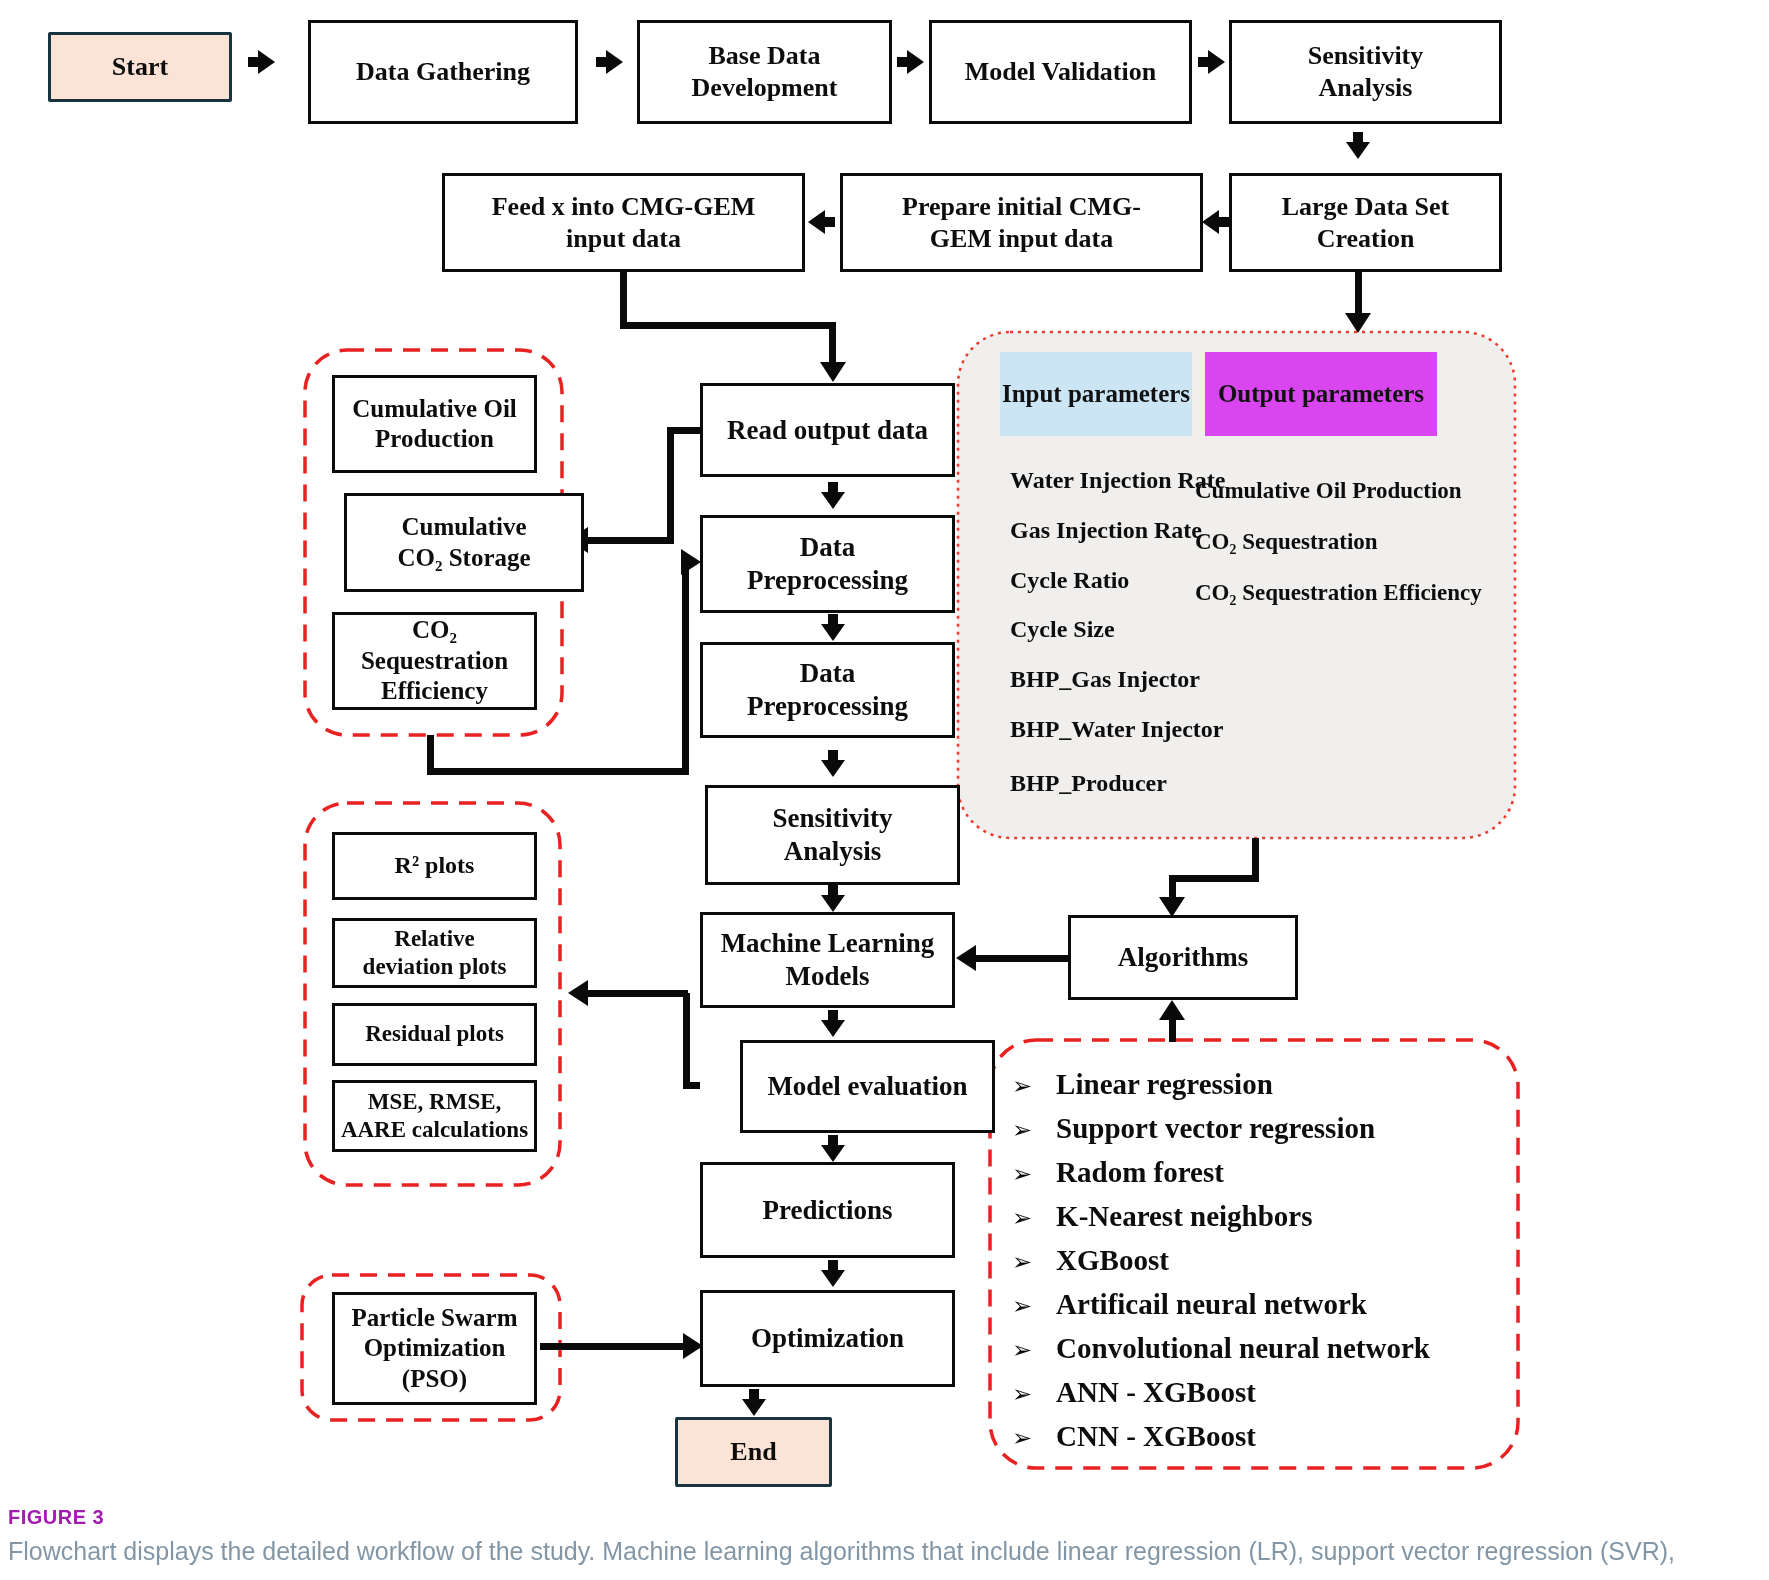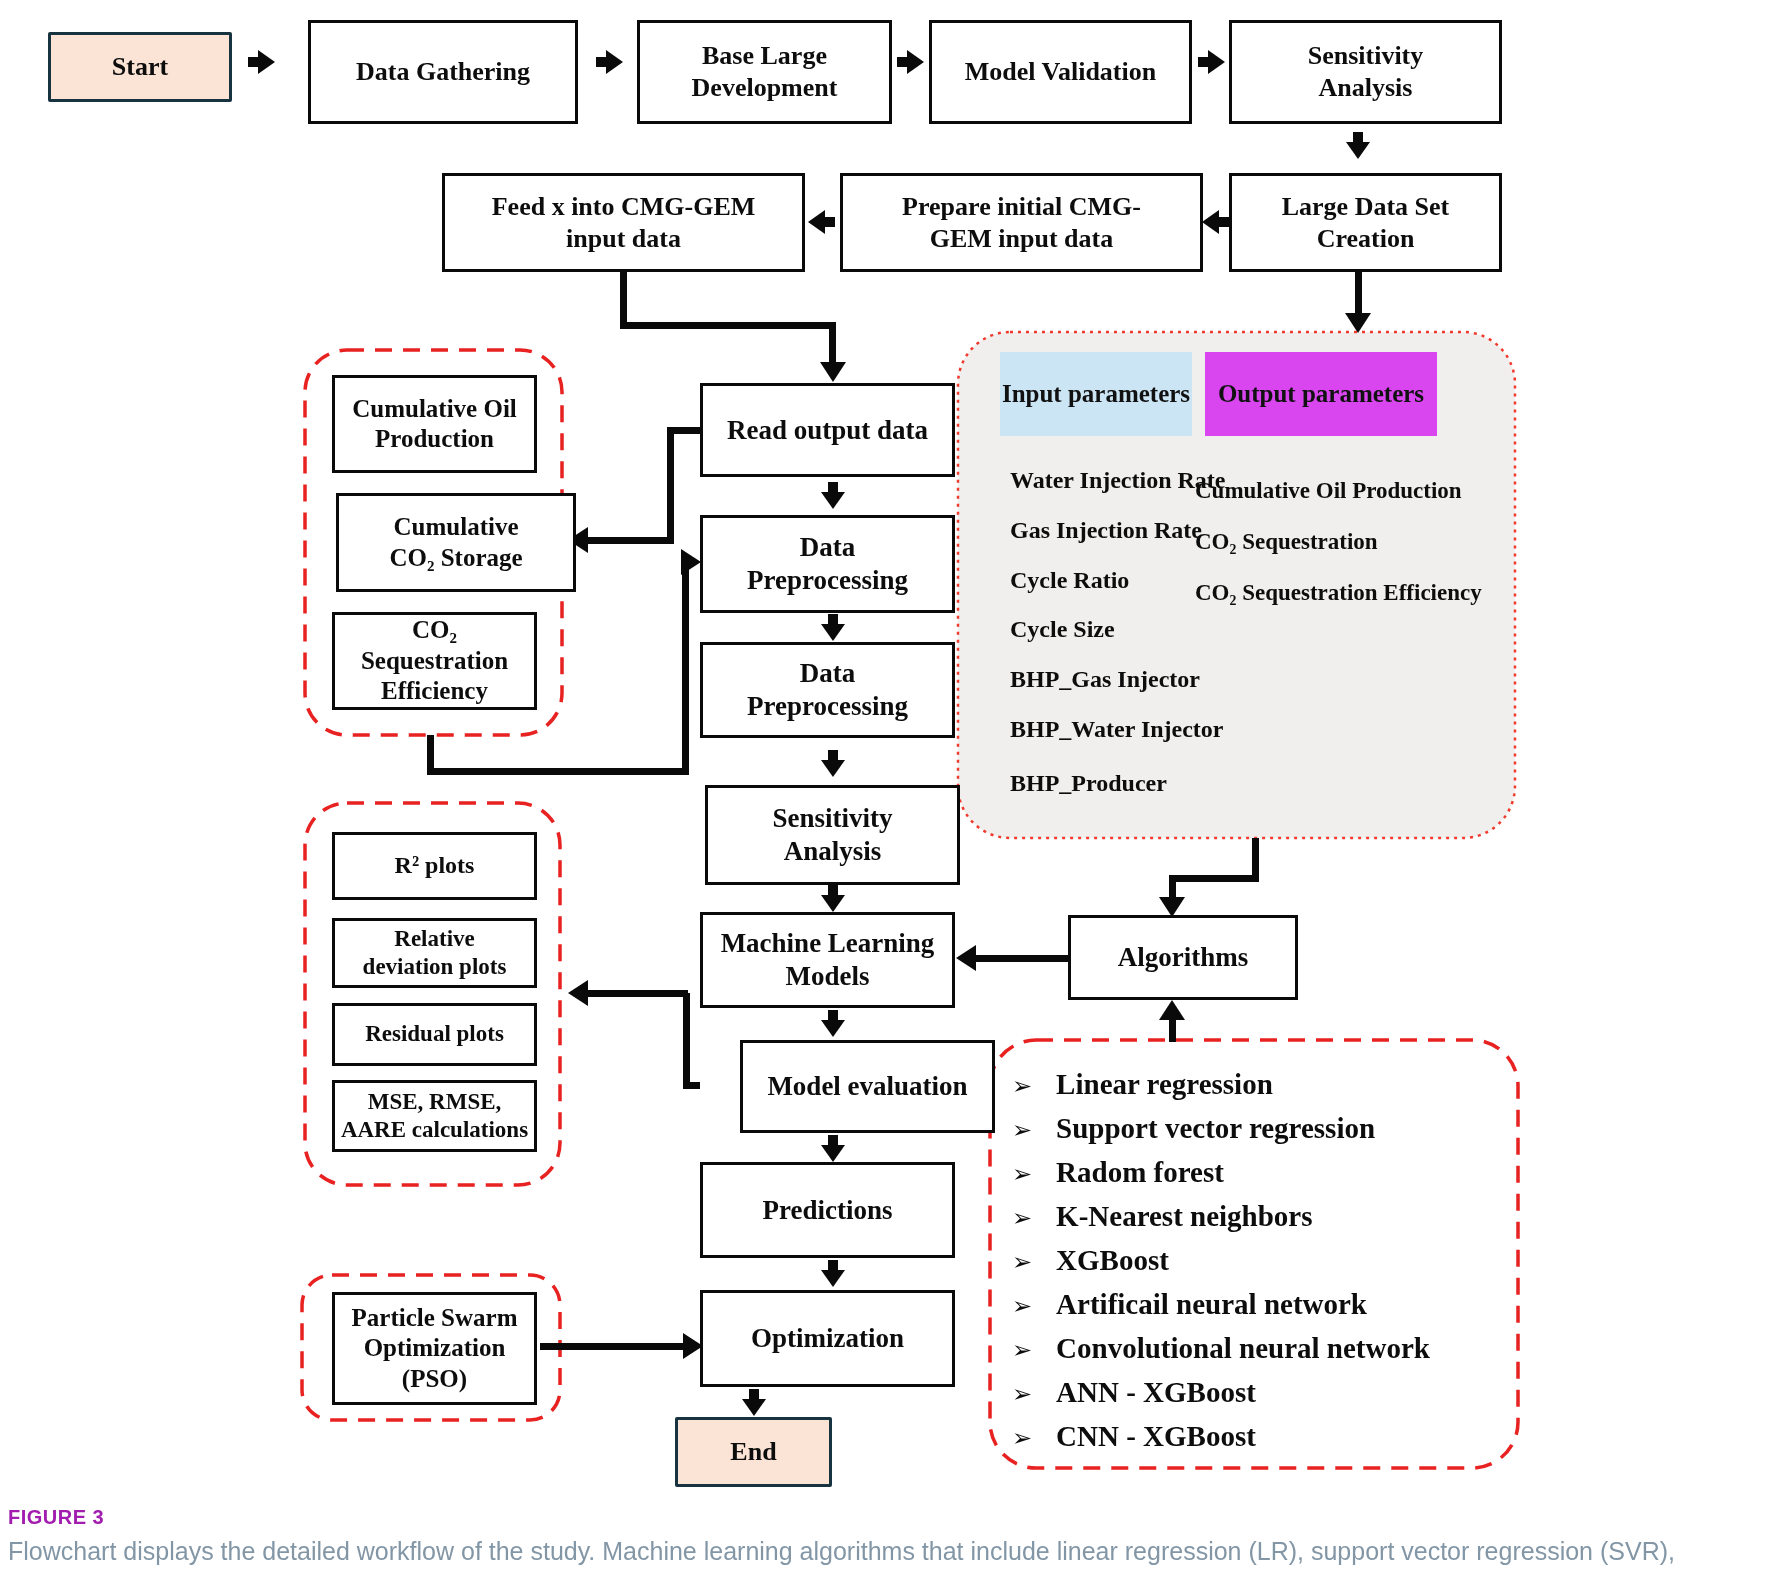--- a/index.html
+++ b/index.html
@@ -52,21 +52,21 @@
     <rect x="990" y="1040" width="528" height="428" rx="46" fill="none" stroke="#e82121" stroke-width="3.5" stroke-dasharray="17 11"></rect>
   </svg>
 
   <div class="node terminal" style="left:48px;top:32px;width:184px;height:70px;font-size:26px;">
       <span class="inner">Start</span>
     </div>
   <div class="node" style="left:308px;top:20px;width:270px;height:104px;font-size:26px;">
       <span class="inner">Data Gathering</span>
     </div>
   <div class="node" style="left:637px;top:20px;width:255px;height:104px;font-size:26px;">
-      <span class="inner" style="max-width:170px;">Base Large Development</span>
+      <span class="inner" style="max-width:170px;">Base Data Development</span>
     </div>
   <div class="node" style="left:929px;top:20px;width:263px;height:104px;font-size:26px;">
       <span class="inner">Model Validation</span>
     </div>
   <div class="node" style="left:1229px;top:20px;width:273px;height:104px;font-size:26px;">
       <span class="inner" style="max-width:150px;">Sensitivity Analysis</span>
     </div>
 
   <div class="ma ma-r" style="left:248px;top:50px;">
       <i class="st"></i>
@@ -174,21 +174,21 @@
       <i class="hd"></i>
     </div>
   <div class="ma ma-d" style="left:742px;top:1389px;">
       <i class="st"></i>
       <i class="hd"></i>
     </div>
 
   <div class="node" style="left:332px;top:375px;width:205px;height:98px;font-size:25px;">
       <span class="inner" style="max-width:170px;">Cumulative Oil Production</span>
     </div>
-  <div class="node" style="left:336px;top:493px;width:240px;height:99px;font-size:25px;justify-content:flex-end;">
+  <div class="node" style="left:344px;top:493px;width:240px;height:99px;font-size:25px;justify-content:flex-end;">
       <span class="inner" style="max-width:170px;">Cumulative CO₂ Storage</span>
     </div>
   <div class="node" style="left:332px;top:612px;width:205px;height:98px;font-size:25px;">
       <span class="inner" style="max-width:195px;">CO₂ Sequestration Efficiency</span>
     </div>
 
   <div class="ln" style="left:667px;top:427px;width:33px;height:7px;"></div>
   <div class="ln" style="left:667px;top:427px;width:7px;height:117px;"></div>
   <div class="ln" style="left:588px;top:537px;width:86px;height:7px;"></div>
   <div class="tri tri-l" style="left:568px;top:527px;"></div>

